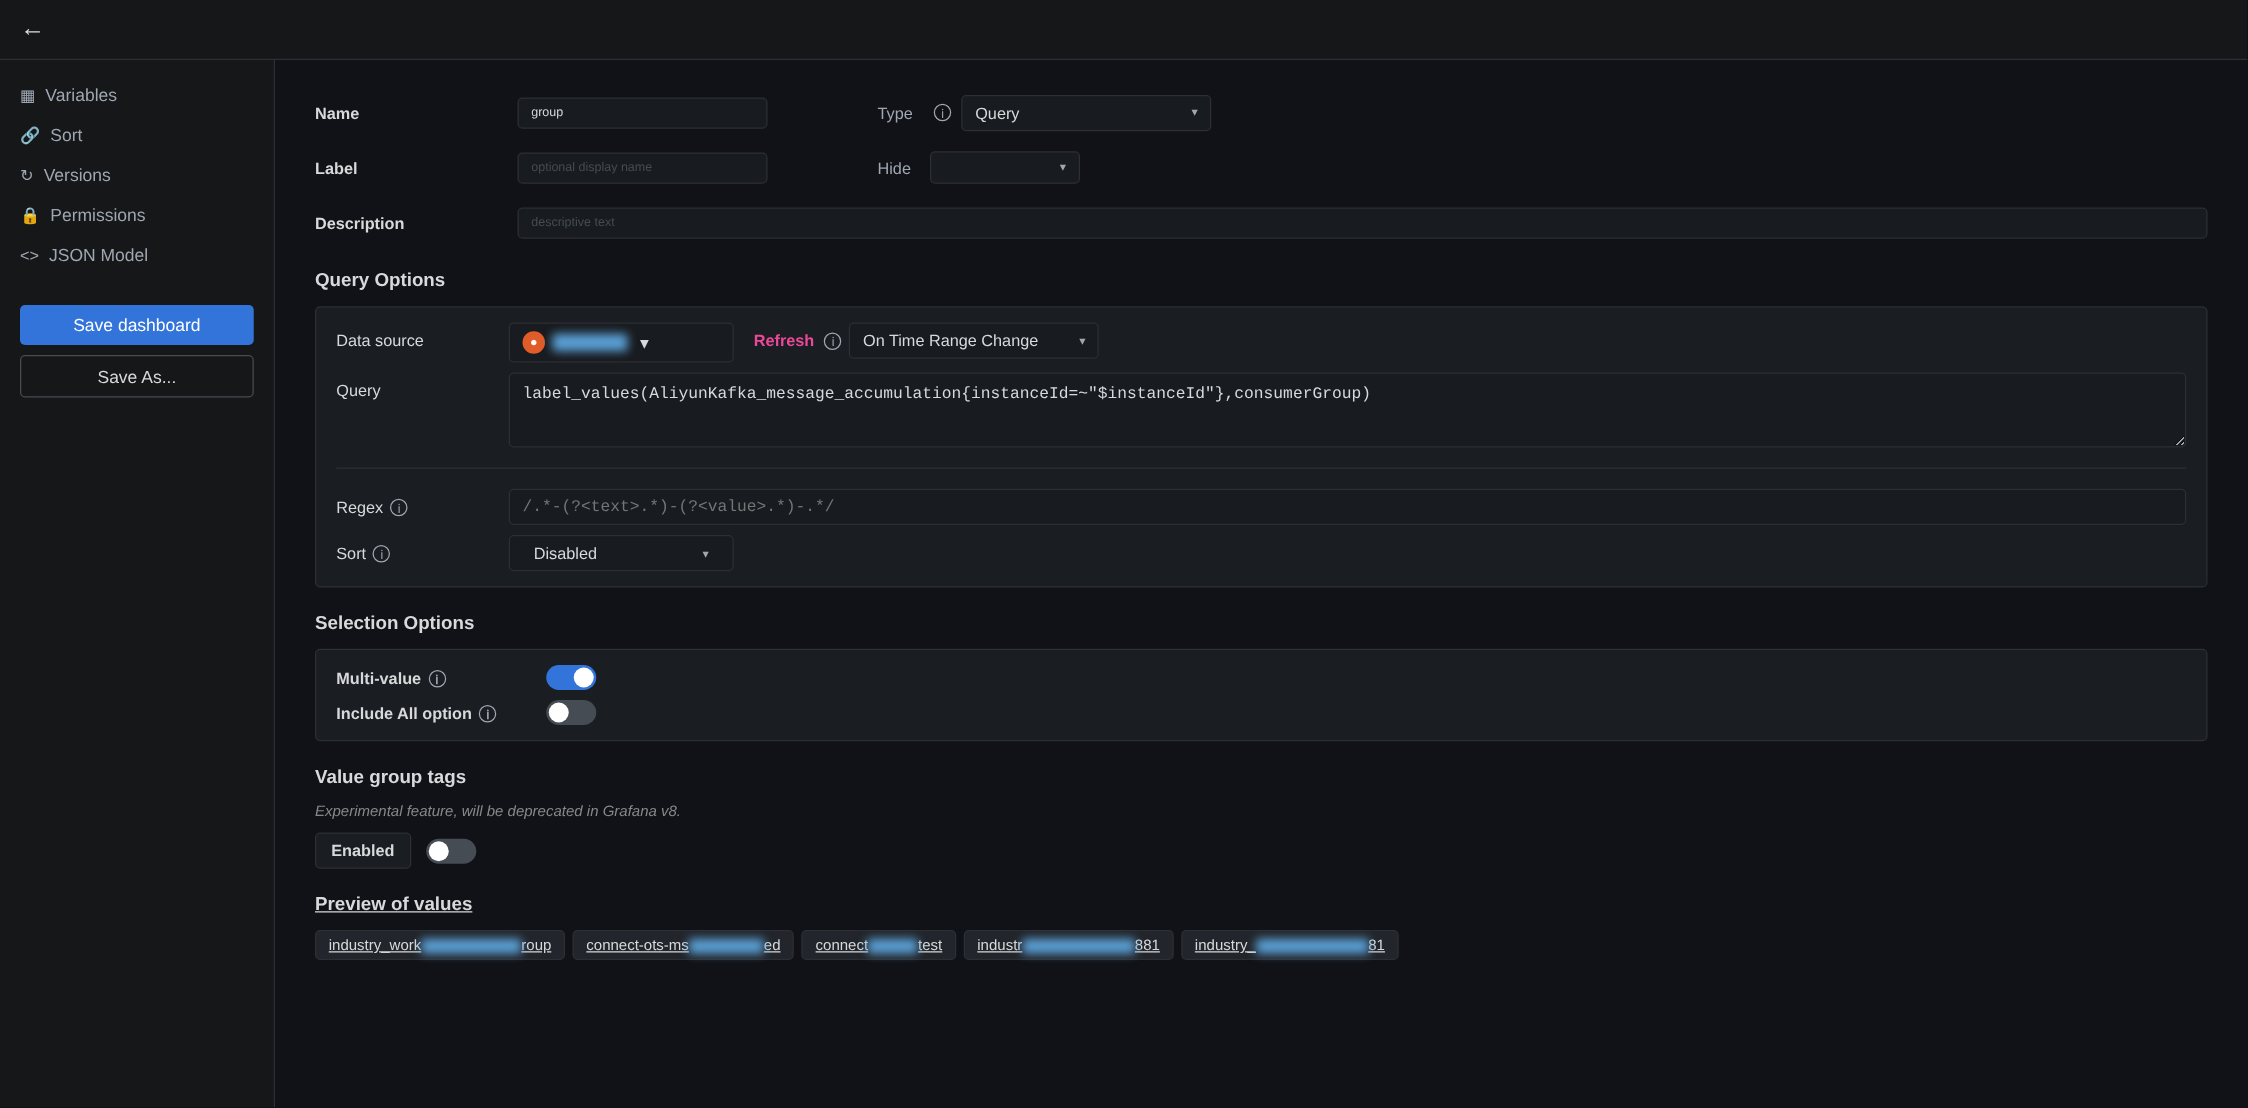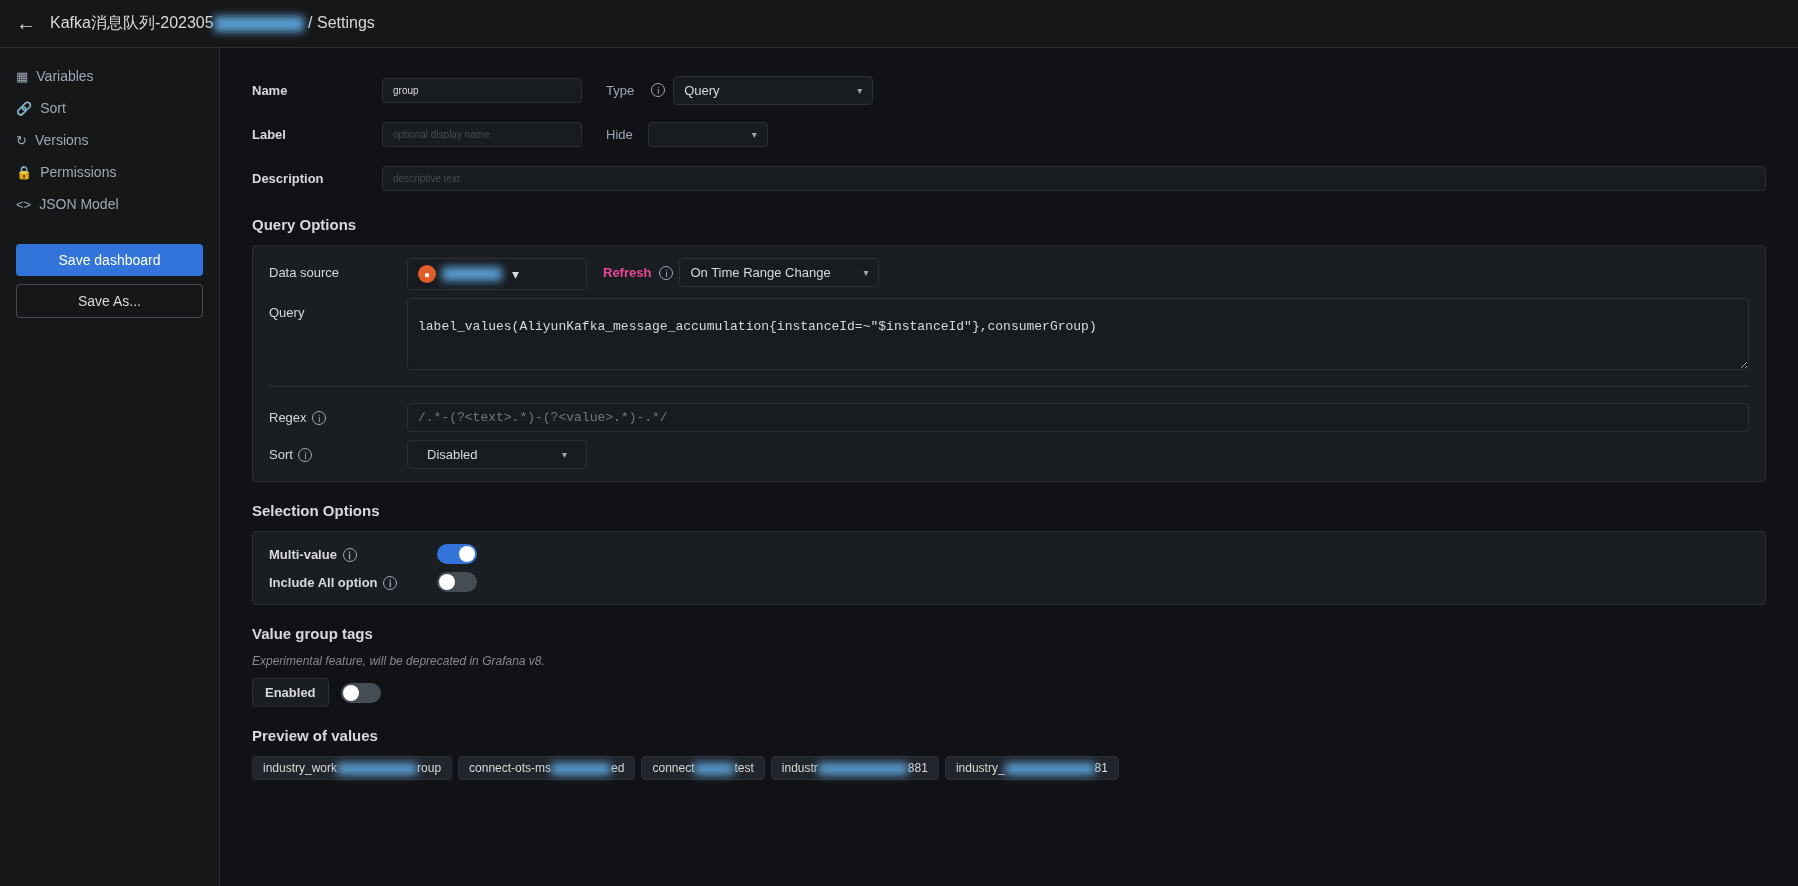--- a/index.html
+++ b/index.html
@@ -107,20 +107,21 @@
       padding: 24px 32px;
       background: #111217;
     }
 
     
     .form-row {
       display: flex;
       align-items: center;
       margin-bottom: 8px;
       min-height: 36px;
+      gap: 32px;
     }
     .form-label {
       width: 130px;
       font-size: 13px;
       font-weight: 600;
       color: #d8d9da;
       flex-shrink: 0;
     }
     .form-input {
       background: #181b1f;
@@ -263,21 +264,21 @@
       padding: 6px 10px;
       cursor: pointer;
       min-width: 200px;
     }
 
     .query-textarea {
       flex: 1;
       background: #181b1f;
       border: 1px solid #2c2f33;
       border-radius: 4px;
-      padding: 20px 10px;
+      padding: 8px 10px;
       color: #d8d9da;
       font-size: 13px;
       font-family: 'Courier New', monospace;
       outline: none;
       resize: vertical;
       min-height: 60px;
     }
 
     .regex-input {
       flex: 1;
@@ -368,20 +369,21 @@
       border-radius: 4px;
       padding: 6px 12px;
       font-size: 13px;
       color: #d8d9da;
       font-weight: 600;
     }
 
     
     .preview-section {
       margin-top: 12px;
+      text-decoration: underline;
     }
     .preview-tags {
       display: flex;
       flex-wrap: wrap;
       gap: 6px;
       margin-top: 10px;
     }
     .preview-tag {
       background: #22252b;
       border: 1px solid #2c2f33;
@@ -404,25 +406,20 @@
       height: 1px;
       background: #2c2f33;
       margin: 8px 0;
     }
   </style>
 </head>
 <body>
 
 <div class="topbar">
   <span class="topbar-back">←</span>
-  <span class="topbar-title">
-    <span>Kafka消息队列-202305</span><span class="blurred"></span>
-    <span> / </span>
-    <span>Settings</span>
-  </span>
 </div>
 
 <div class="layout">
 
   <div class="sidebar">
     <div class="sidebar-item">
       <span class="icon">▦</span>
       <span>Variables</span>
     </div>
     <div class="sidebar-item">

